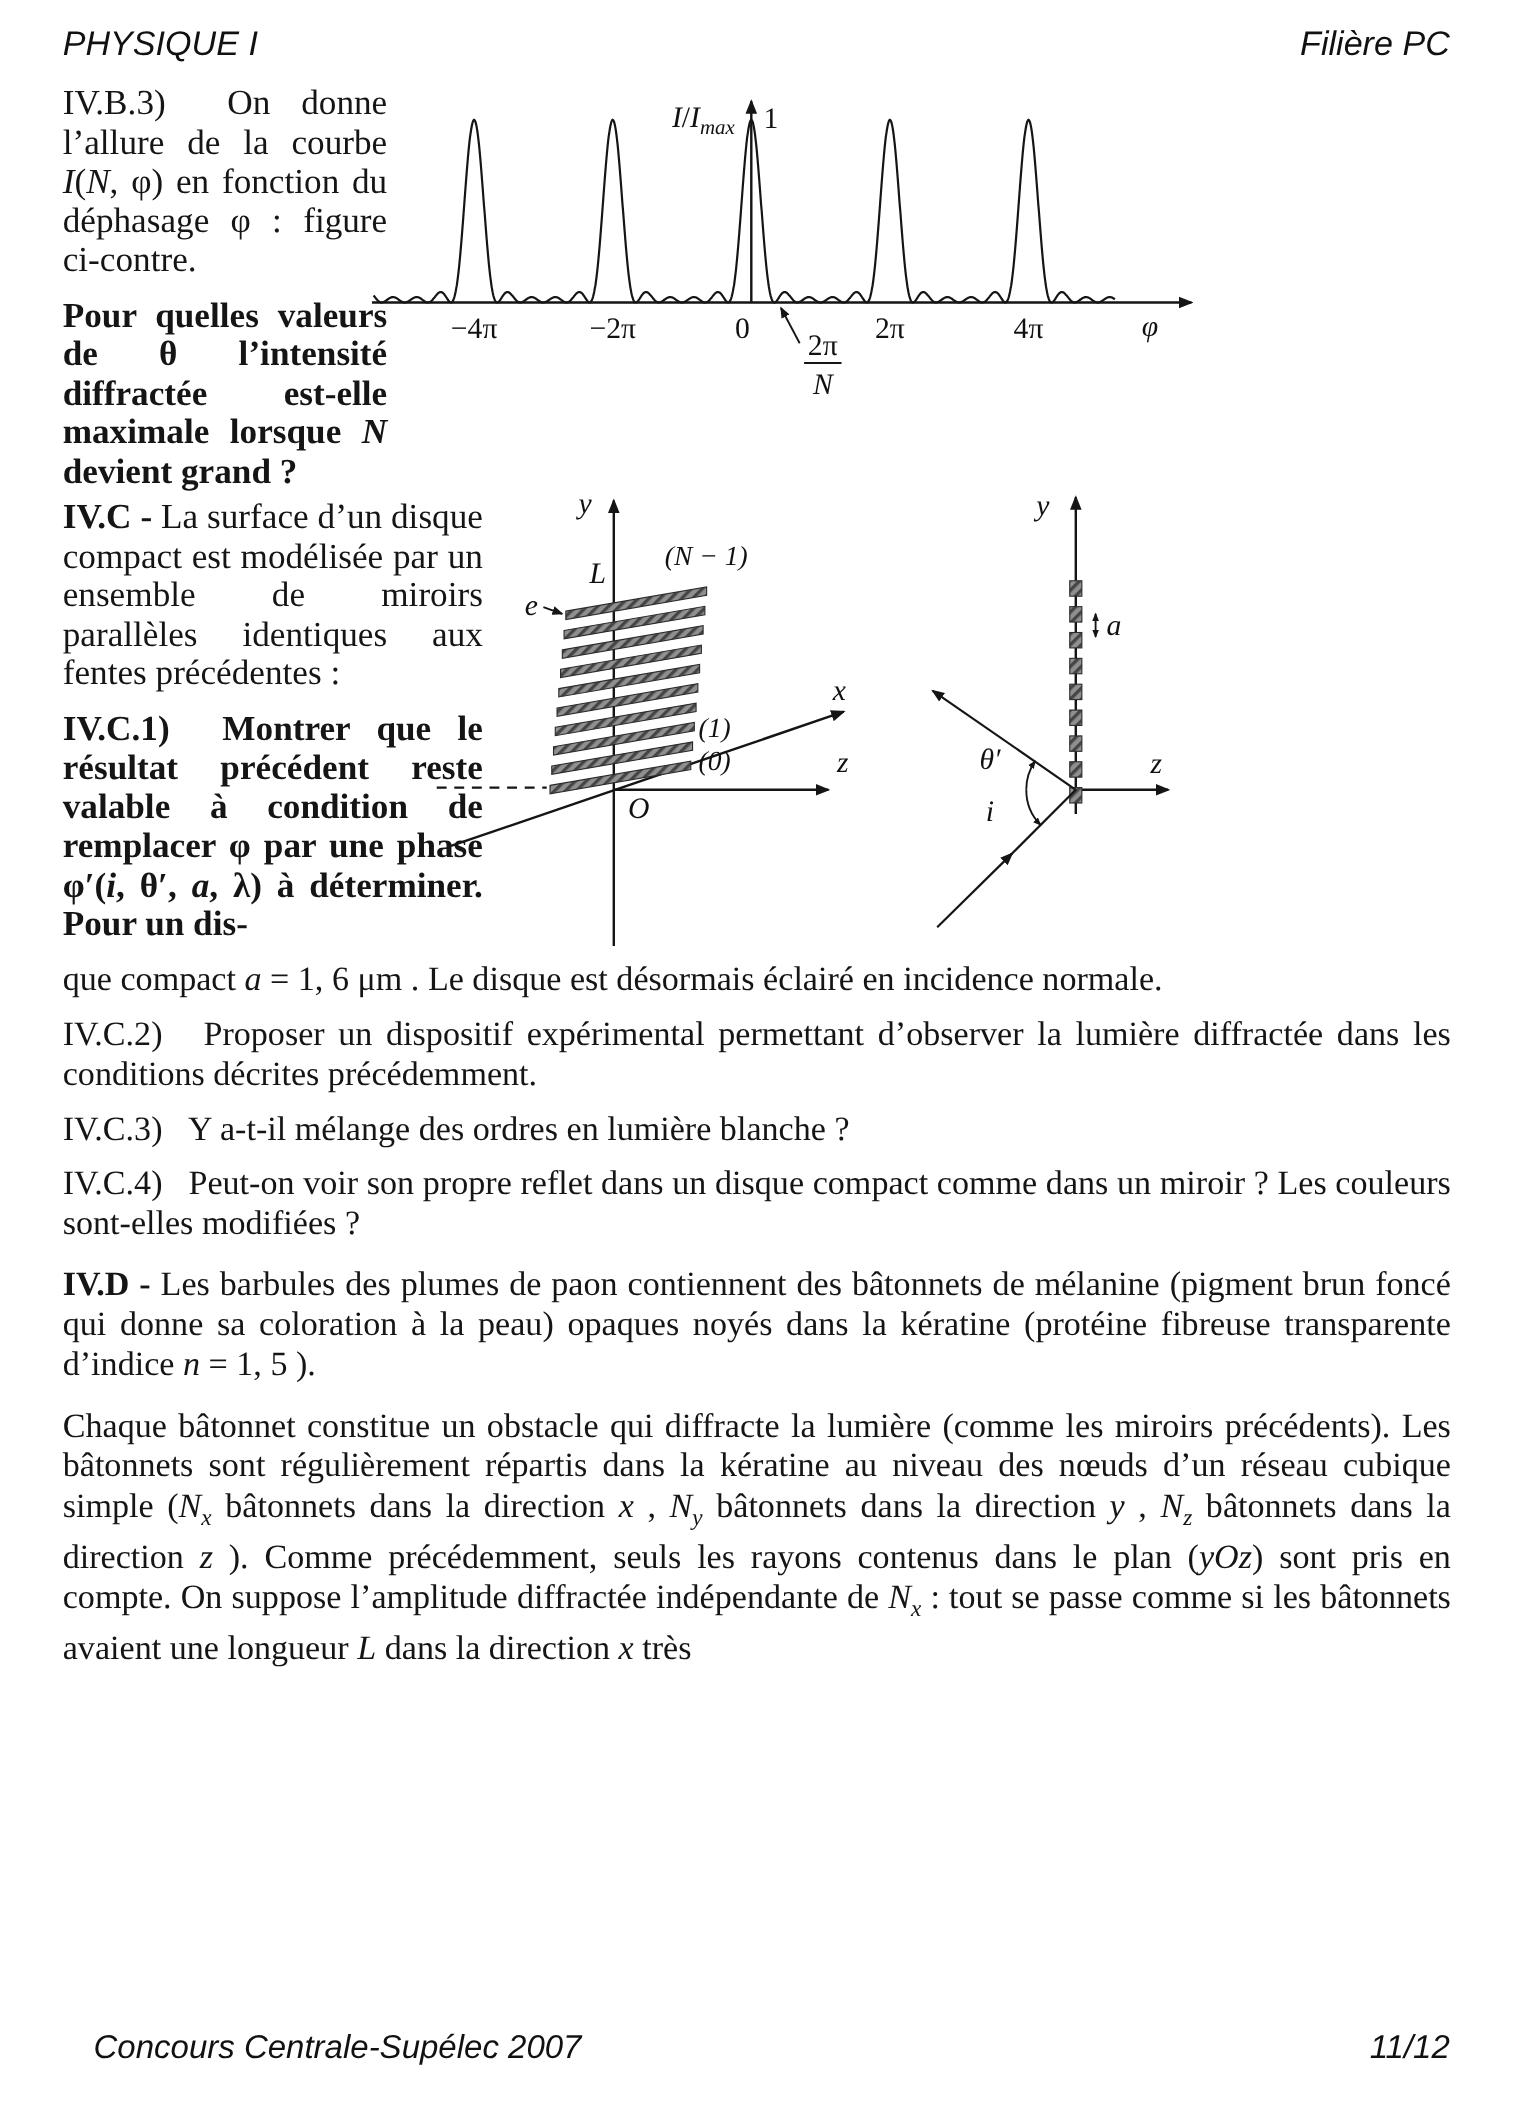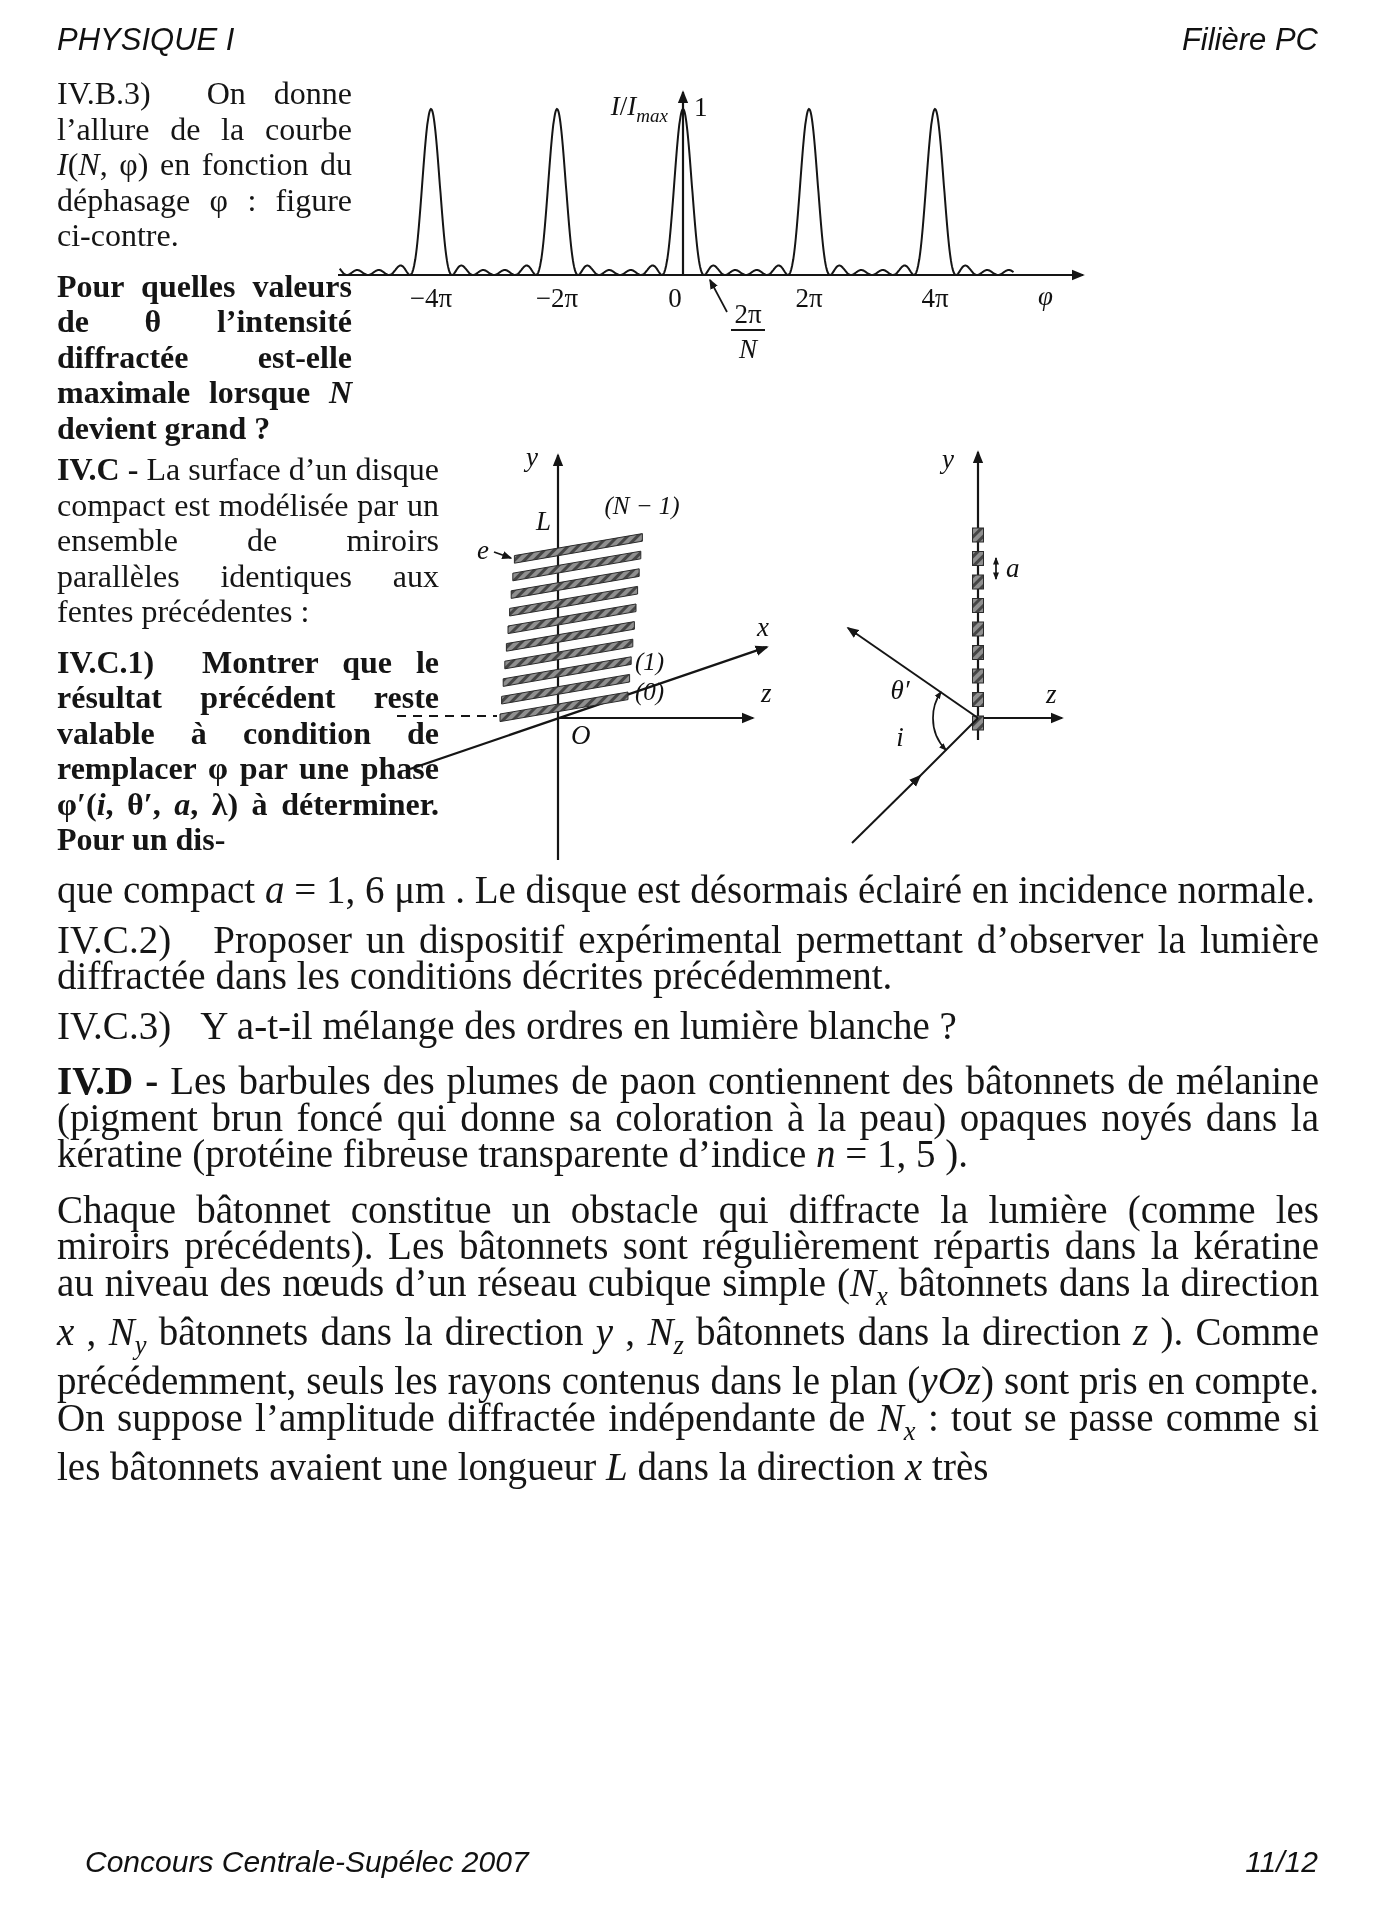--- a/index.html
+++ b/index.html
@@ -22,21 +22,21 @@
   .ftr-right { right:57px; }
 
   .col { position:absolute; text-align:justify; font-size:32px; line-height:35.5px; }
   #b3-col { left:57px; top:76px; width:295px; }
   #c-col  { left:57px; top:452px; width:382px; }
   .col p { margin:0; }
   .col p + p { margin-top:15px;font-weight:bold; }
 
   .full {
     position:absolute; left:57px; top:872px; width:1262px;
-    font-size:39px; line-height:36.5px; text-align:justify;
+    font-size:31px; line-height:36.5px; text-align:justify;
   }
   .full p { margin:13px 0 0 0; }
   .full p:first-child { margin-top:0; }
   .full p.mt-lg { margin-top:19px; }
 
   sub { font-size:0.68em; }
   b { font-weight:bold; }
 
   .fig { position:absolute; }
   #fig-intensity { left:338px; top:82px; }
@@ -188,20 +188,21 @@
       <text class="fmath" x="176" y="137">a</text>
       <text class="fmath" x="70" y="259" text-anchor="middle">θ′</text>
       <text class="fmath" x="70" y="306" text-anchor="middle">i</text>
     </svg>
   </div>
 
   <div class="full" id="lower-block">
     <p>que compact <i>a</i> = 1, 6 μm . Le disque est désormais éclairé en incidence normale.</p>
     <p>IV.C.2)&nbsp;&nbsp;&nbsp;Proposer un dispositif expérimental permettant d’observer la lumière diffractée dans les conditions décrites précédemment.</p>
     <p>IV.C.3)&nbsp;&nbsp;&nbsp;Y a-t-il mélange des ordres en lumière blanche&nbsp;?</p>
+    <p>IV.C.4)&nbsp;&nbsp;&nbsp;Peut-on voir son propre reflet dans un disque compact comme dans un miroir&nbsp;? Les couleurs sont-elles modifiées&nbsp;?</p>
     <p class="mt-lg"><b>IV.D - </b>Les barbules des plumes de paon contiennent des bâtonnets de mélanine (pigment brun foncé qui donne sa coloration à la peau) opaques noyés dans la kératine (protéine fibreuse transparente d’indice <i>n</i> = 1, 5 ).</p>
     <p class="mt-lg">Chaque bâtonnet constitue un obstacle qui diffracte la lumière (comme les miroirs précédents). Les bâtonnets sont régulièrement répartis dans la kératine au niveau des nœuds d’un réseau cubique simple (<i>N<sub>x</sub></i> bâtonnets dans la direction <i>x</i> , <i>N<sub>y</sub></i> bâtonnets dans la direction <i>y</i> , <i>N<sub>z</sub></i> bâtonnets dans la direction <i>z</i> ). Comme précédemment, seuls les rayons contenus dans le plan (<i>yOz</i>) sont pris en compte. On suppose l’amplitude diffractée indépendante de <i>N<sub>x</sub></i>&nbsp;: tout se passe comme si les bâtonnets avaient une longueur <i>L</i> dans la direction <i>x</i> très</p>
   </div>
 
   <div class="ftr ftr-left">Concours Centrale-Supélec 2007</div>
   <div class="ftr ftr-right">11/12</div>
 
 </div>
 
 </body></html>

